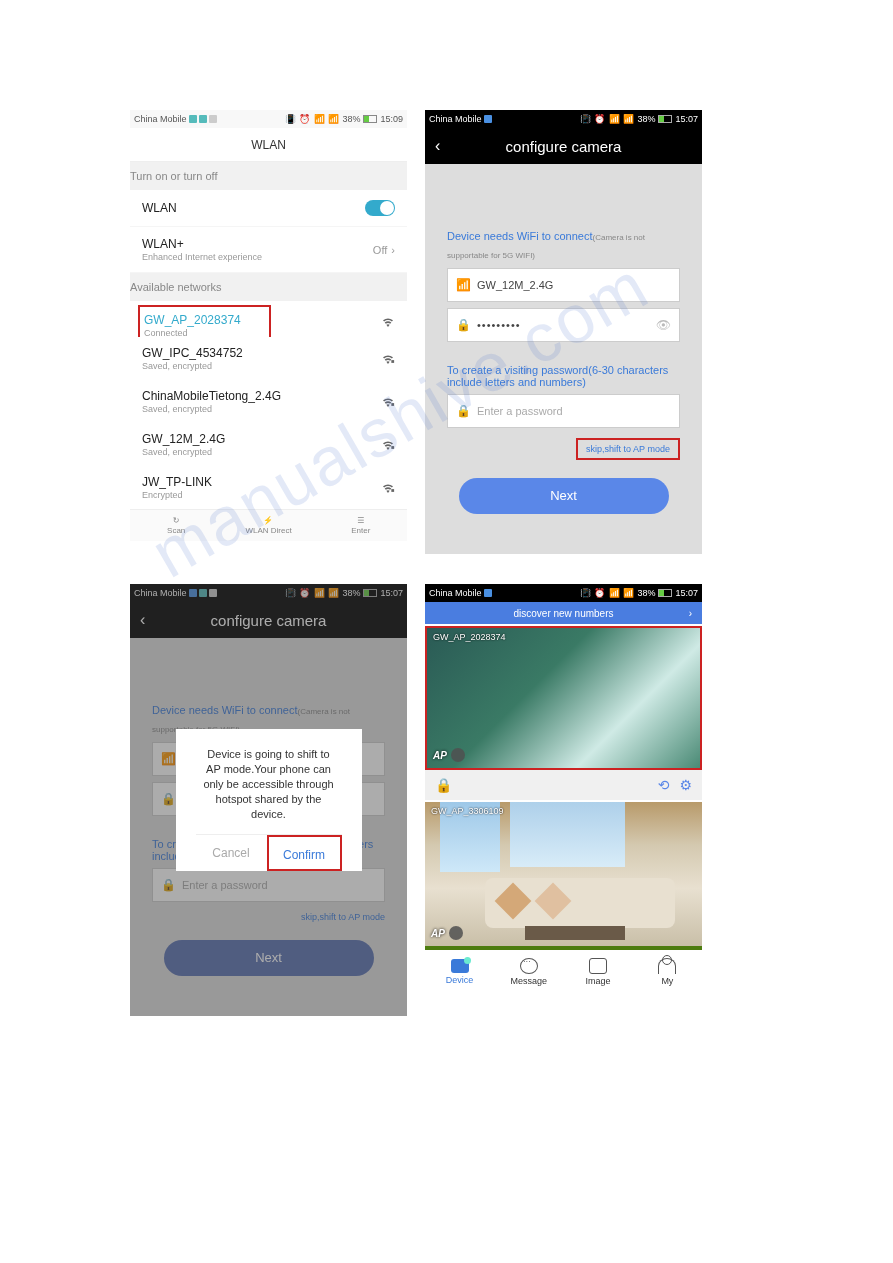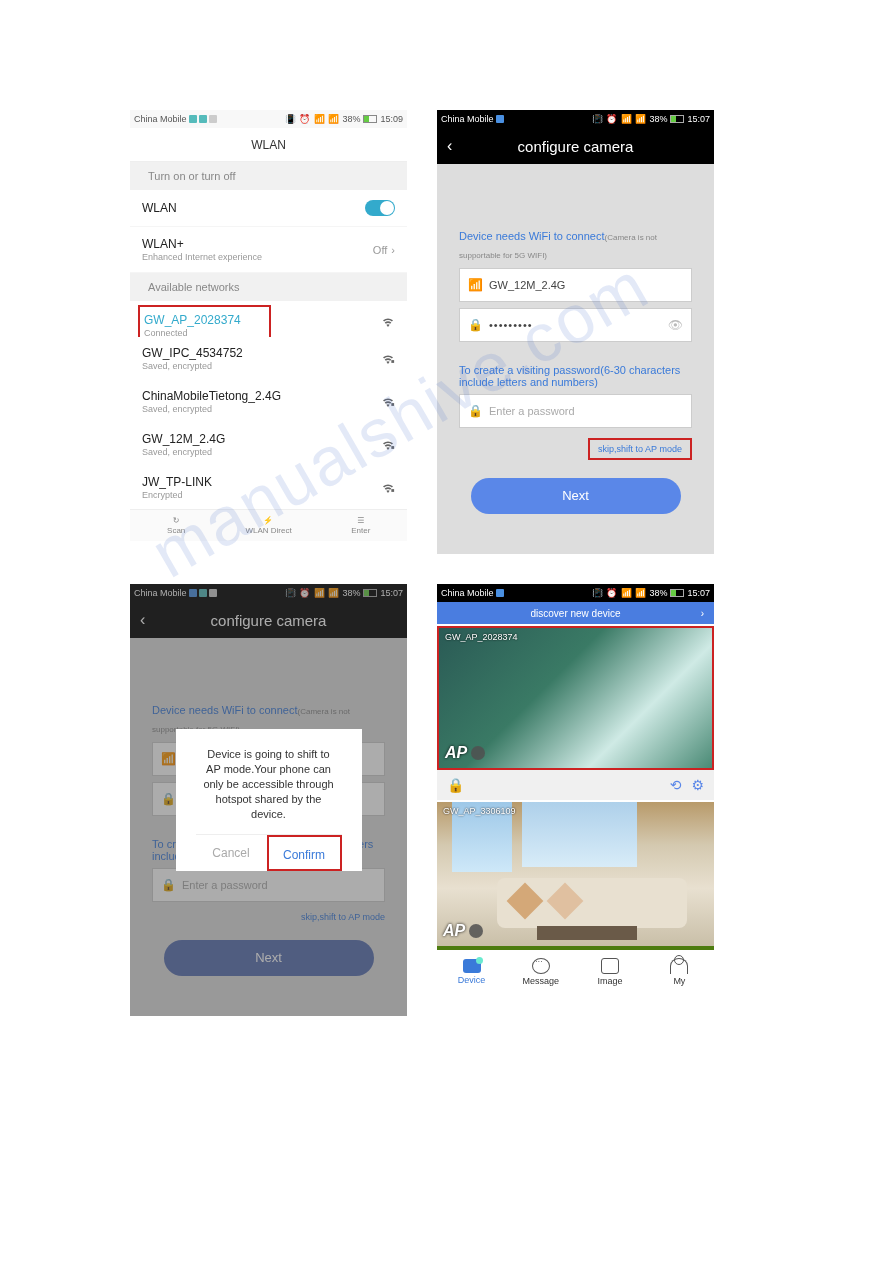--- a/index.html
+++ b/index.html
@@ -1,37 +1,37 @@
 <!DOCTYPE html>
 <html><head>
 <meta charset="utf-8">
 <style>
   * { margin: 0; padding: 0; box-sizing: border-box; }
   body { background: #fff; font-family: -apple-system, Helvetica, Arial, sans-serif; }
   .page { width: 893px; margin: 0 auto; position: relative; padding-top: 110px; }
-  .grid { display: flex; flex-wrap: wrap; gap: 30px 30px; padding: 0 130px; }
+  .grid { display: flex; flex-wrap: wrap; gap: 30px 18px; padding: 0 130px; }
   .phone { width: 277px; position: relative; }
   .watermark { position: absolute; top: 380px; left: 120px; font-size: 68px; color: rgba(70,110,200,0.15); transform: rotate(-30deg); pointer-events: none; z-index: 100; letter-spacing: 2px; }
 
   
   .statusbar { height: 18px; background: #f8f8f8; color: #555; font-size: 9px; display: flex; align-items: center; padding: 0 4px; }
   .statusbar.dark { background: #000; color: #fff; }
   .statusbar .left { display: flex; gap: 2px; align-items: center; }
   .statusbar .right { margin-left: auto; display: flex; gap: 3px; align-items: center; }
   .sb-ico { width: 8px; height: 8px; background: #5bb; display: inline-block; border-radius: 1px; }
   .sb-ico.gray { background: #ccc; }
   .sb-ico.blue { background: #4a90e2; }
   .batt { width: 14px; height: 8px; border: 1px solid #888; position: relative; }
   .batt::after { content: ''; position: absolute; left: 0; top: 0; width: 38%; height: 100%; background: #6c4; }
   .statusbar.dark .batt { border-color: #aaa; }
 
   
   .s1 { background: #fff; }
   .s1-header { height: 34px; background: #fff; text-align: center; line-height: 34px; font-size: 12px; color: #333; border-bottom: 1px solid #eee; }
-  .section-label { background: #f1f1f1; color: #888; font-size: 11px; padding: 8px 18px; }
+  .section-label { background: #f1f1f1; color: #888; font-size: 11px; padding: 8px 0; }
   .wlan-row { background: #fff; padding: 10px 12px; display: flex; align-items: center; border-bottom: 1px solid #f5f5f5; }
   .wlan-row .txt { flex: 1; }
   .wlan-row .main { font-size: 12px; color: #222; }
   .wlan-row .sub { font-size: 9px; color: #999; margin-top: 1px; }
   .toggle { width: 30px; height: 16px; background: #3ac; border-radius: 10px; position: relative; }
   .toggle::after { content: ''; width: 14px; height: 14px; background: #fff; border-radius: 50%; position: absolute; right: 1px; top: 1px; }
   .net-row { background: #fff; padding: 9px 12px; display: flex; align-items: center; }
   .net-row .txt { flex: 1; }
   .net-row .nm { font-size: 12px; color: #222; }
   .net-row.sel .nm { color: #3ac; }
@@ -79,21 +79,21 @@
   .cam-thumb .bg1 { position: absolute; inset: 0; background: linear-gradient(135deg,#2a5a55 0%,#3a7a65 40%,#cfeae5 70%,#4a8a75 100%); }
   .cam-thumb .bg2 { position: absolute; inset: 0; background: linear-gradient(180deg,#b89a6a 0%,#d4c9b0 30%,#e8e0d0 60%,#c9bfa8 100%); }
   .room { position: absolute; inset: 0; }
   .room .win { position: absolute; top: 0; left: 15px; width: 60px; height: 70px; background: linear-gradient(180deg,#9ec8e8,#cee8f8); }
   .room .win2 { position: absolute; top: 0; left: 85px; width: 115px; height: 65px; background: linear-gradient(180deg,#aed0ea,#d8ecf8); }
   .room .sofa { position: absolute; bottom: 18px; left: 60px; width: 190px; height: 50px; background: #e8e0d0; border-radius: 8px; }
   .room .cush { position: absolute; bottom: 32px; left: 75px; width: 26px; height: 26px; background: #d4a878; transform: rotate(45deg); }
   .room .cush2 { position: absolute; bottom: 32px; left: 115px; width: 26px; height: 26px; background: #e0c0a0; transform: rotate(45deg); }
   .room .table { position: absolute; bottom: 6px; left: 100px; width: 100px; height: 14px; background: #6a5a48; }
   .cam-label { position: absolute; top: 4px; left: 6px; color: #fff; font-size: 9px; text-shadow: 0 0 2px #000; }
-  .ap-badge { position: absolute; bottom: 6px; left: 6px; color: #fff; font-size: 16px; font-style: italic; font-weight: bold; text-shadow: 0 0 3px #000; display: flex; gap: 4px; align-items: center; }
+  .ap-badge { position: absolute; bottom: 6px; left: 6px; color: #fff; font-size: 10px; font-style: italic; font-weight: bold; text-shadow: 0 0 3px #000; display: flex; gap: 4px; align-items: center; }
   .ap-badge .circ { width: 14px; height: 14px; background: rgba(80,80,80,0.85); border-radius: 50%; }
   .ctrl-bar { height: 30px; background: #f0f0f0; display: flex; align-items: center; padding: 0 10px; gap: 10px; }
   .ctrl-bar .sp { flex: 1; }
   .ctrl-bar .ico { color: #aaa; font-size: 14px; }
   .ctrl-bar .ico.blue { color: #5a87e8; }
   .tabbar { height: 48px; background: #fff; display: flex; border-top: 4px solid #4d7c0f; }
   .tabbar > div { flex: 1; text-align: center; font-size: 9px; color: #333; display: flex; flex-direction: column; align-items: center; justify-content: center; gap: 2px; }
   .tabbar > div.active { color: #3a7ad9; }
   .dev-ico { width: 18px; height: 14px; background: #3a7ad9; border-radius: 3px; position: relative; }
   .dev-ico::after { content: ''; width: 7px; height: 7px; background: #6aead0; border-radius: 50%; position: absolute; right: -2px; top: -2px; }
@@ -336,21 +336,21 @@
             <span>⏰</span>
             <span>📶</span>
             <span>📶</span>
             <span>38%</span>
             <span class="batt"></span>
             <span>15:07</span>
           </div>
       </div>
       <div class="s4">
         <div class="discover-bar">
-          <span>discover new device</span>
+          <span>discover new numbers</span>
           <span class="chev">›</span>
         </div>
         <div class="cam-thumb redb">
           <div class="bg1"></div>
           <div class="cam-label">GW_AP_2028374</div>
           <div class="ap-badge">
               <span>AP</span>
               <span class="circ"></span>
             </div>
         </div>

